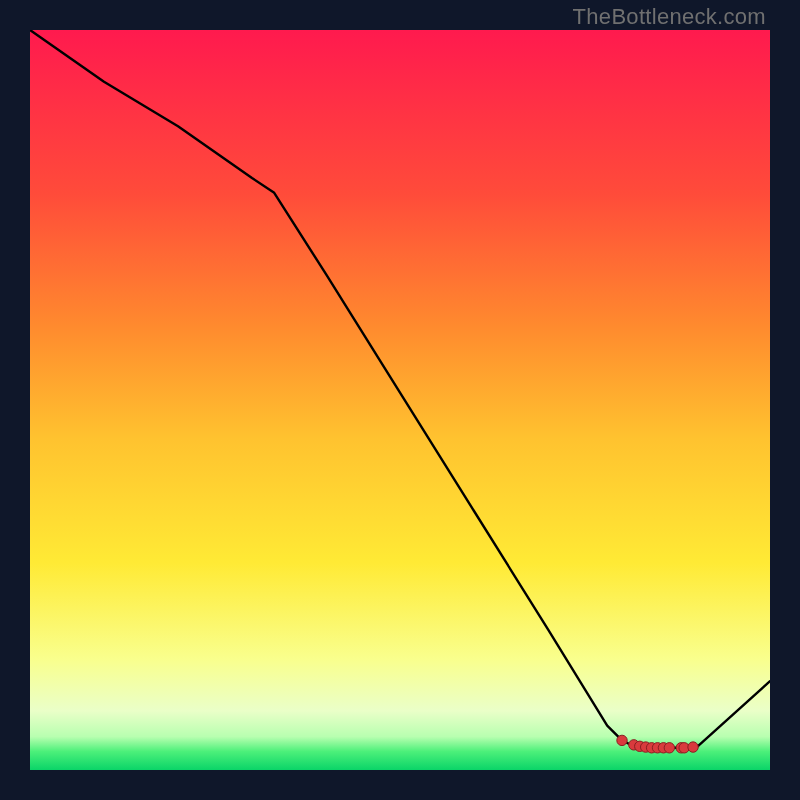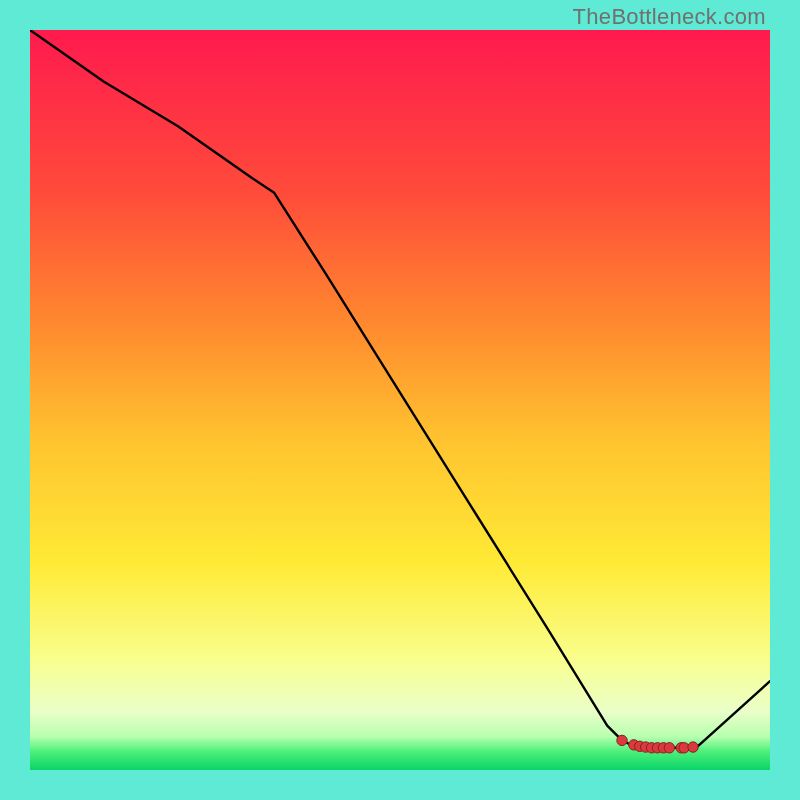--- a/index.html
+++ b/index.html
@@ -8,21 +8,21 @@
     width: 800px;
     height: 800px;
     background: #000;
     overflow: hidden;
     font-family: Arial, Helvetica, sans-serif;
   }
   .frame {
     position: relative;
     width: 800px;
     height: 800px;
-    background: #5eead4;
+    background: #0f172a;
   }
   .plot-area {
     position: absolute;
     left: 30px;
     top: 30px;
     width: 740px;
     height: 740px;
   }
   .watermark {
     position: absolute;

